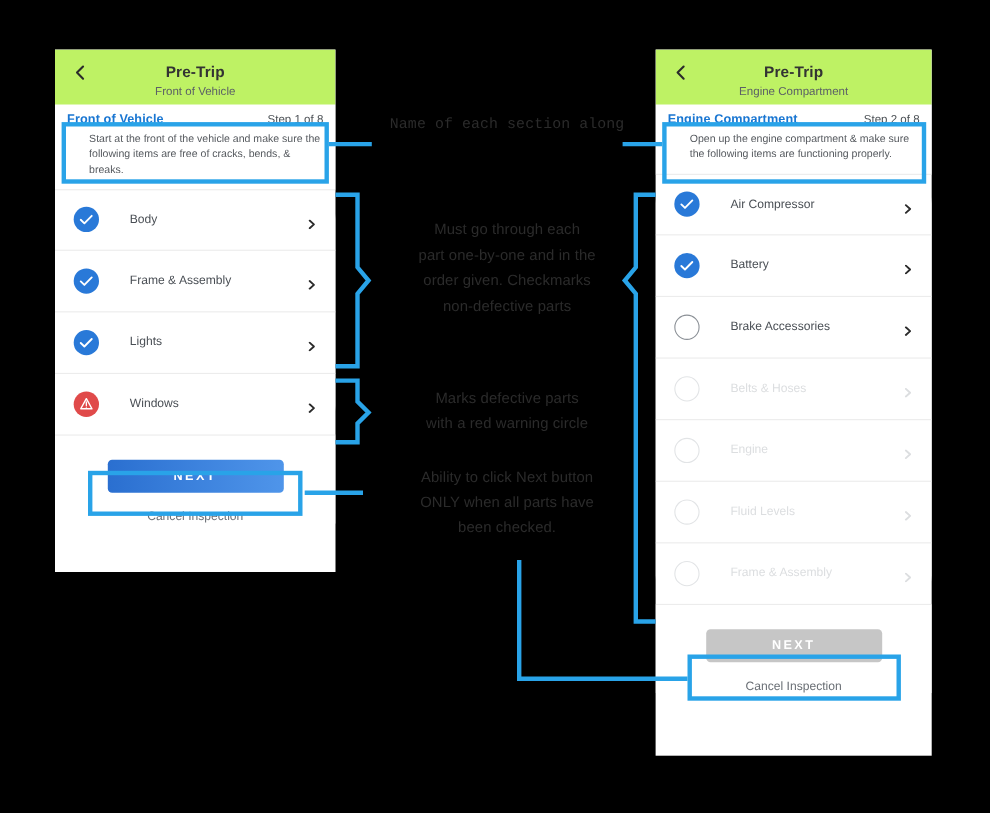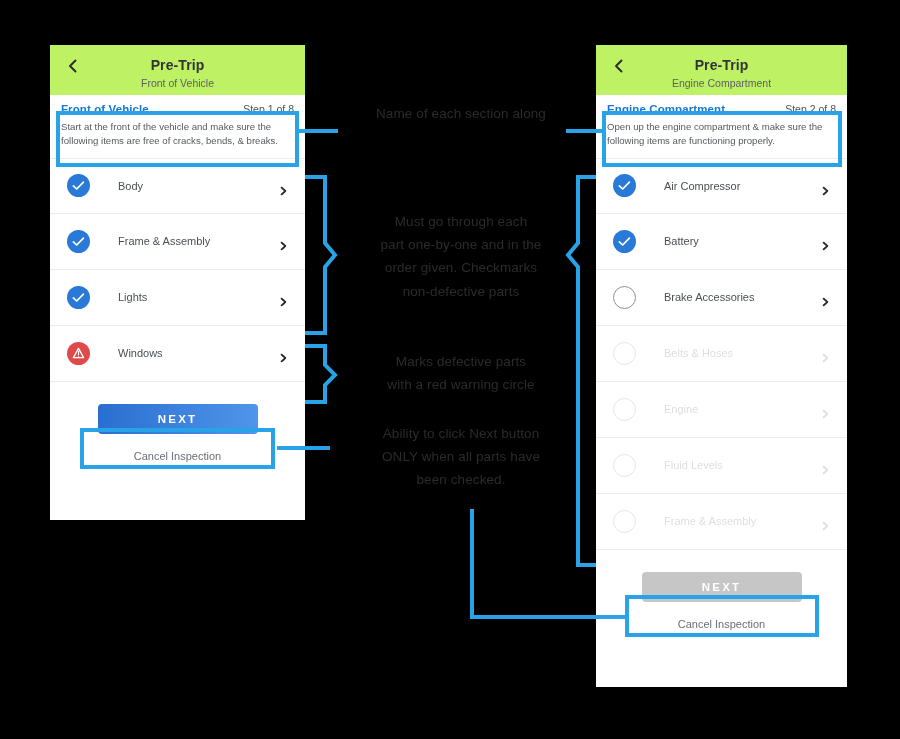--- a/index.html
+++ b/index.html
@@ -73,20 +73,21 @@
   }
   .info-step {
     font-size: 10.5px;
     color: #4d5257;
   }
   .info-desc {
     margin-top: 5px;
     font-size: 9.6px;
     line-height: 1.45;
     color: #55595e;
+    padding-left: 20px;
   }
 
   
   .list { background: #ffffff; border-radius: 27px; }
   .row {
     position: relative;
     display: flex;
     align-items: center;
     height: 56px;
     border-bottom: 1px solid #ececec;
@@ -153,22 +154,22 @@
 
   
   .callout {
     position: absolute;
     text-align: center;
     color: #2b2b2b;
     font-size: 13.5px;
     line-height: 1.72;
     letter-spacing: .1px;
   }
-  #callout-1 { left: 338px; top: 102px; width: 246px; }
-  #callout-2 { left: 336px; top: 210px; width: 250px; }
+  #callout-1 { left: 338px; top: 102px; width: 246px; font-family: Liberation Mono, monospace; }
+  #callout-2 { left: 336px; top: 197px; width: 250px; }
   #callout-3 { left: 340px; top: 350px; width: 242px; }
   #callout-4 { left: 340px; top: 422px; width: 242px; }
 
   
   .hl-box {
     position: absolute;
     border: 4px solid #29a3e8;
     box-sizing: border-box;
     pointer-events: none;
   }

